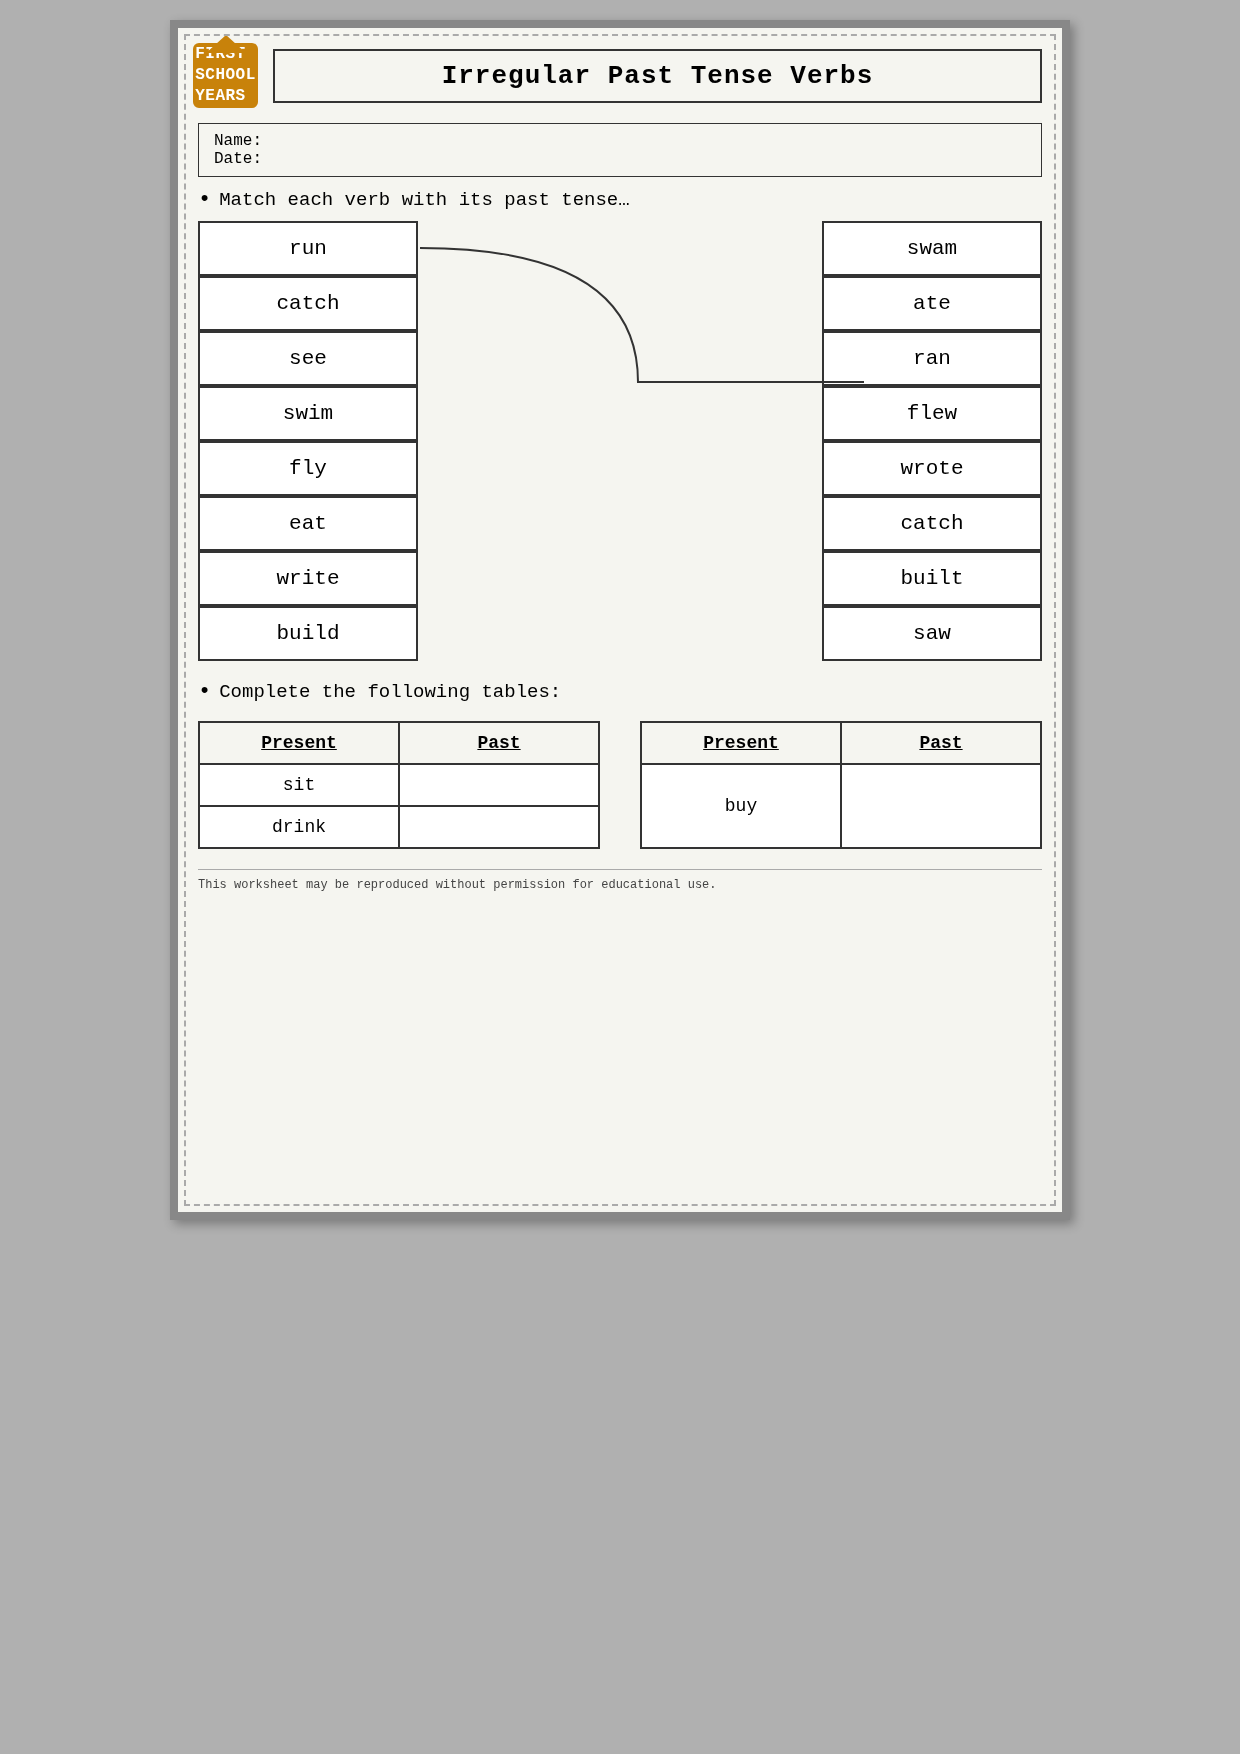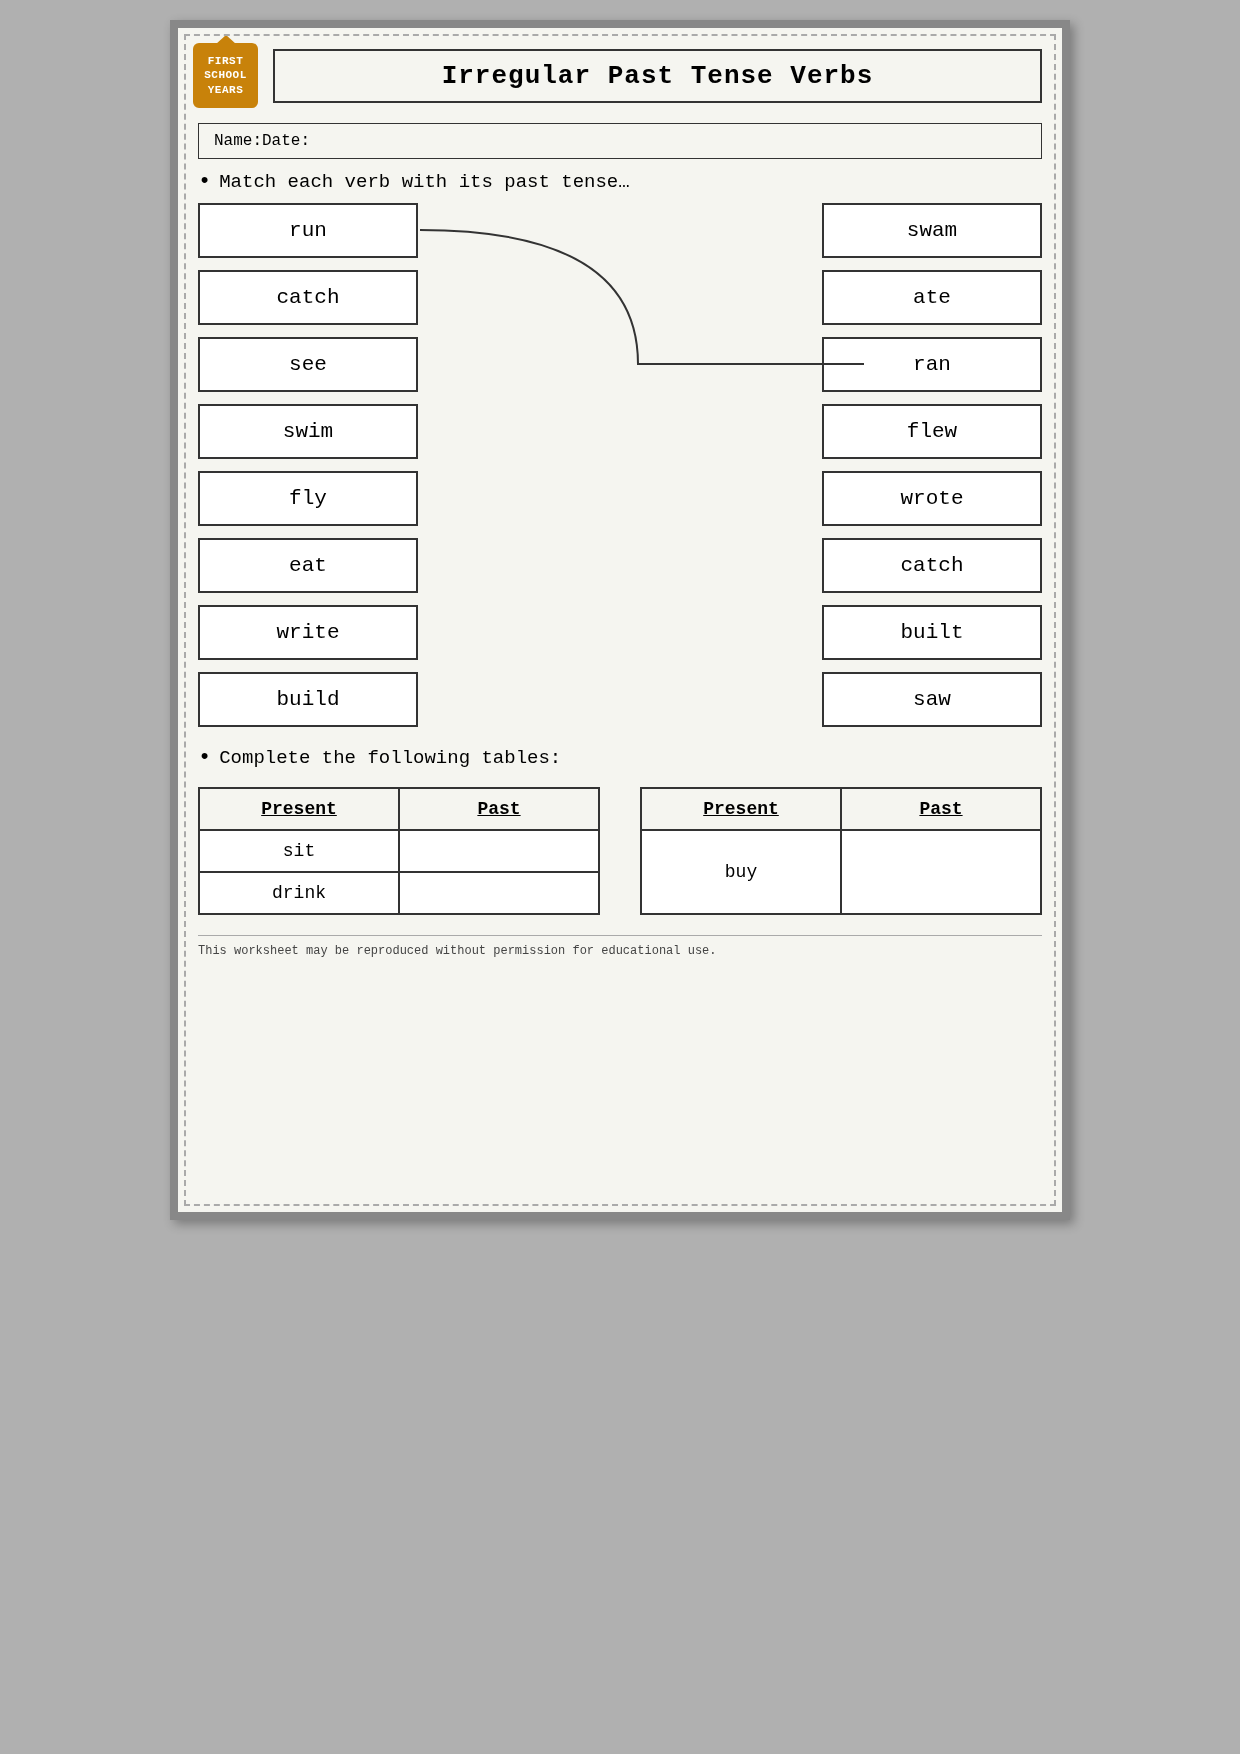--- a/index.html
+++ b/index.html
@@ -57,23 +57,23 @@
       left: 50%;
       transform: translateX(-50%);
       width: 0;
       height: 0;
       border-left: 20px solid transparent;
       border-right: 20px solid transparent;
       border-bottom: 18px solid #c8820a;
     }
     .logo-text {
       color: white;
-      font-size: 11px;
+      font-size: 16px;
       font-weight: bold;
-      text-align: center;
+      text-align: left;
       line-height: 1.3;
       letter-spacing: 0.5px;
     }
     .title-box {
       flex: 1;
       border: 2px solid #333;
       padding: 10px 20px;
       text-align: center;
     }
     .title-text {
@@ -83,22 +83,23 @@
       letter-spacing: 1px;
       margin-top: 36px;
     }
 
     
     .name-date-bar {
       margin: 5px 20px 10px 20px;
       border: 1.5px solid #333;
       padding: 8px 15px;
       display: flex;
-      justify-content: flex-start;
+      justify-content: flex-end;
       font-size: 16px;
+      flex-direction: column;
     }
 
     
     .instruction {
       margin: 12px 20px 8px 20px;
       font-size: 19px;
       display: flex;
       align-items: center;
       gap: 8px;
     }
@@ -113,21 +114,20 @@
       position: relative;
     }
     .matching-columns {
       display: flex;
       justify-content: space-between;
       align-items: flex-start;
     }
     .verb-column {
       display: flex;
       flex-direction: column;
-      gap: 12px;
       width: 220px;
     }
     .verb-box {
       border: 2px solid #333;
       padding: 12px 10px;
       text-align: center;
       font-size: 21px;
       background: white;
       min-height: 55px;
       display: flex;

